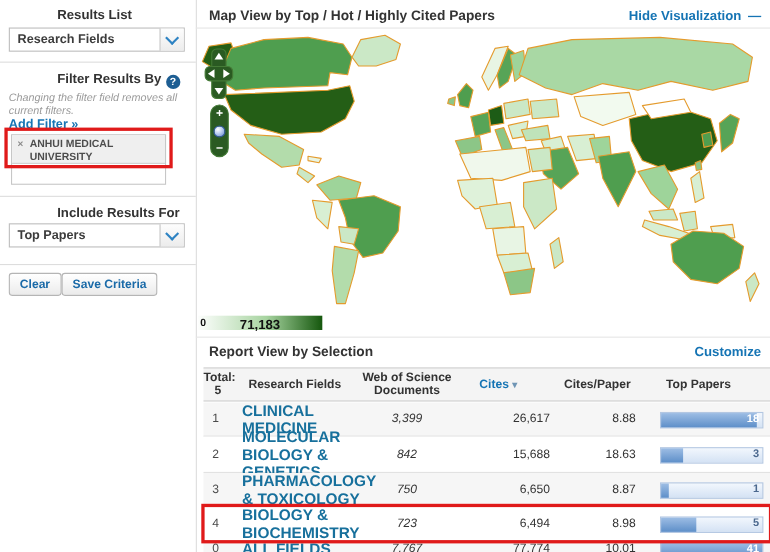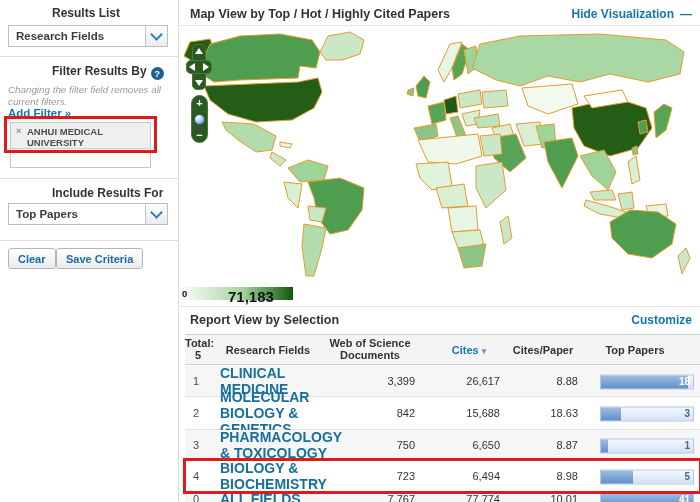--- a/index.html
+++ b/index.html
@@ -54,48 +54,48 @@
   .tri.right{right:3px;top:19px;border-top:4px solid transparent;border-bottom:4px solid transparent;border-left:6px solid #fff;}
   #zoombar{position:absolute;left:191px;top:95px;width:17px;height:48px;background:#2a5a22;border:1px solid #447a36;
       border-radius:9px;z-index:5;display:flex;flex-direction:column;align-items:center;justify-content:space-between;
       padding:2px 0;box-sizing:border-box;}
   #zoombar .zi{color:#fff;font-size:11px;font-weight:bold;line-height:10px;cursor:pointer;}
   #globe{width:11px;height:11px;border-radius:50%;border:1px solid #32599b;box-sizing:border-box;cursor:pointer;
       background:radial-gradient(circle at 35% 30%, #ffffff, #b9cdf0 45%, #5d82c4);}
   #legend{position:absolute;left:180px;top:287px;width:113px;height:13px;
       background:linear-gradient(to right,#fdfefd,#a7d4a0 55%,#15570d);}
   #legend .lmin{position:absolute;left:2px;top:1px;font-size:9.5px;font-weight:bold;color:#111;}
-  #legend .lmax{position:absolute;left:48px;top:1px;font-size:15px;font-weight:bold;color:#111;}
+  #legend .lmax{position:absolute;left:38px;top:1px;font-size:12px;font-weight:bold;color:#111;}
 
   
   #thead{position:absolute;left:185px;top:334px;width:515px;height:31px;background:#f4f4f4;
       border-top:1px solid #cfcfcf;border-bottom:1px solid #cfcfcf;box-sizing:border-box;}
   .hc{position:absolute;top:50%;transform:translateY(-50%);font-size:11px;font-weight:bold;color:#333;
       text-align:center;line-height:1.15;}
   .h-total{left:0;width:26px;}
   .h-field{left:27px;width:112px;}
   .h-docs{left:132px;width:106px;}
-  .h-cites{left:244px;width:80px;color:#1574b4;cursor:pointer;}
+  .h-cites{left:228px;width:80px;color:#1574b4;cursor:pointer;}
   .h-cites .sort{color:#6f95b5;font-size:9px;}
   .h-cpp{left:313px;width:90px;}
   .h-top{left:403px;width:94px;}
 
   #report-rows{position:absolute;left:185px;top:366px;width:515px;}
   .trow{position:relative;border-bottom:1px solid #e2e2e2;background:#fff;}
   .trow.shade{background:#f6f6f6;}
   .trow:nth-child(1){height:30px;}
   .trow:nth-child(2){height:32px;}
   .trow:nth-child(3){height:29px;}
   .trow:nth-child(4){height:31px;}
   .trow:nth-child(5){height:14px;}
   .trow.hl{outline:3px solid #e01a1a;outline-offset:-1px;z-index:5;}
   .c{position:absolute;top:50%;transform:translateY(-50%);font-size:11px;color:#333;}
   .c.rank{left:0;width:22px;text-align:center;color:#4a4a4a;}
   .c.field{left:35px;width:112px;font-size:14px;font-weight:bold;color:#17709c;line-height:1.15;cursor:pointer;}
-  .c.docs{left:140px;width:90px;text-align:right;}
+  .c.docs{left:140px;width:90px;text-align:center;font-style:italic;}
   .c.cites{left:230px;width:85px;text-align:right;}
   .c.cpp{left:320px;width:73px;text-align:right;}
   .c.bar{left:415px;width:94px;height:13px;}
   .bar-track{position:relative;width:100%;height:15px;border:1px solid #b3c7e2;box-sizing:border-box;
       background:linear-gradient(#f2f7fd,#d4e2f4);}
   .bar-fill{height:100%;background:linear-gradient(#9dbde4,#5e8fc9);}
   .bar-num{position:absolute;right:3px;top:0;line-height:11px;font-size:10px;font-weight:bold;color:#4b688e;}
   .bar-num.light{color:#fff;}
 </style>
 </head>

